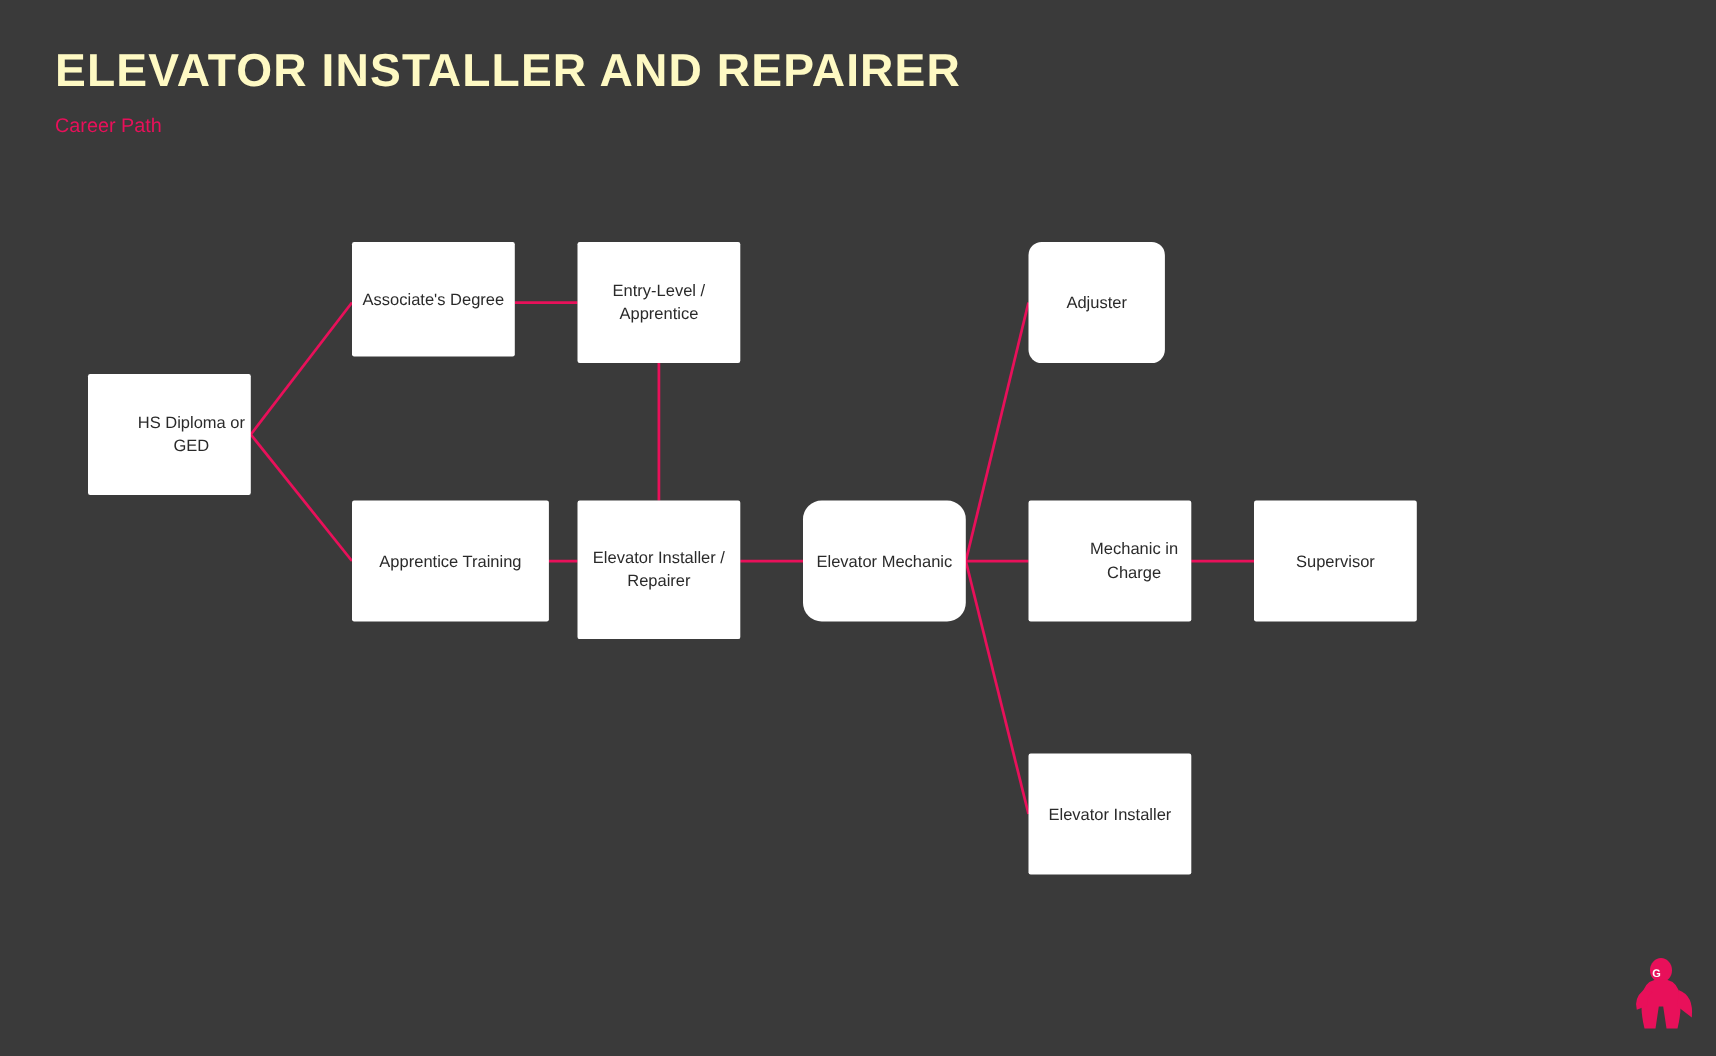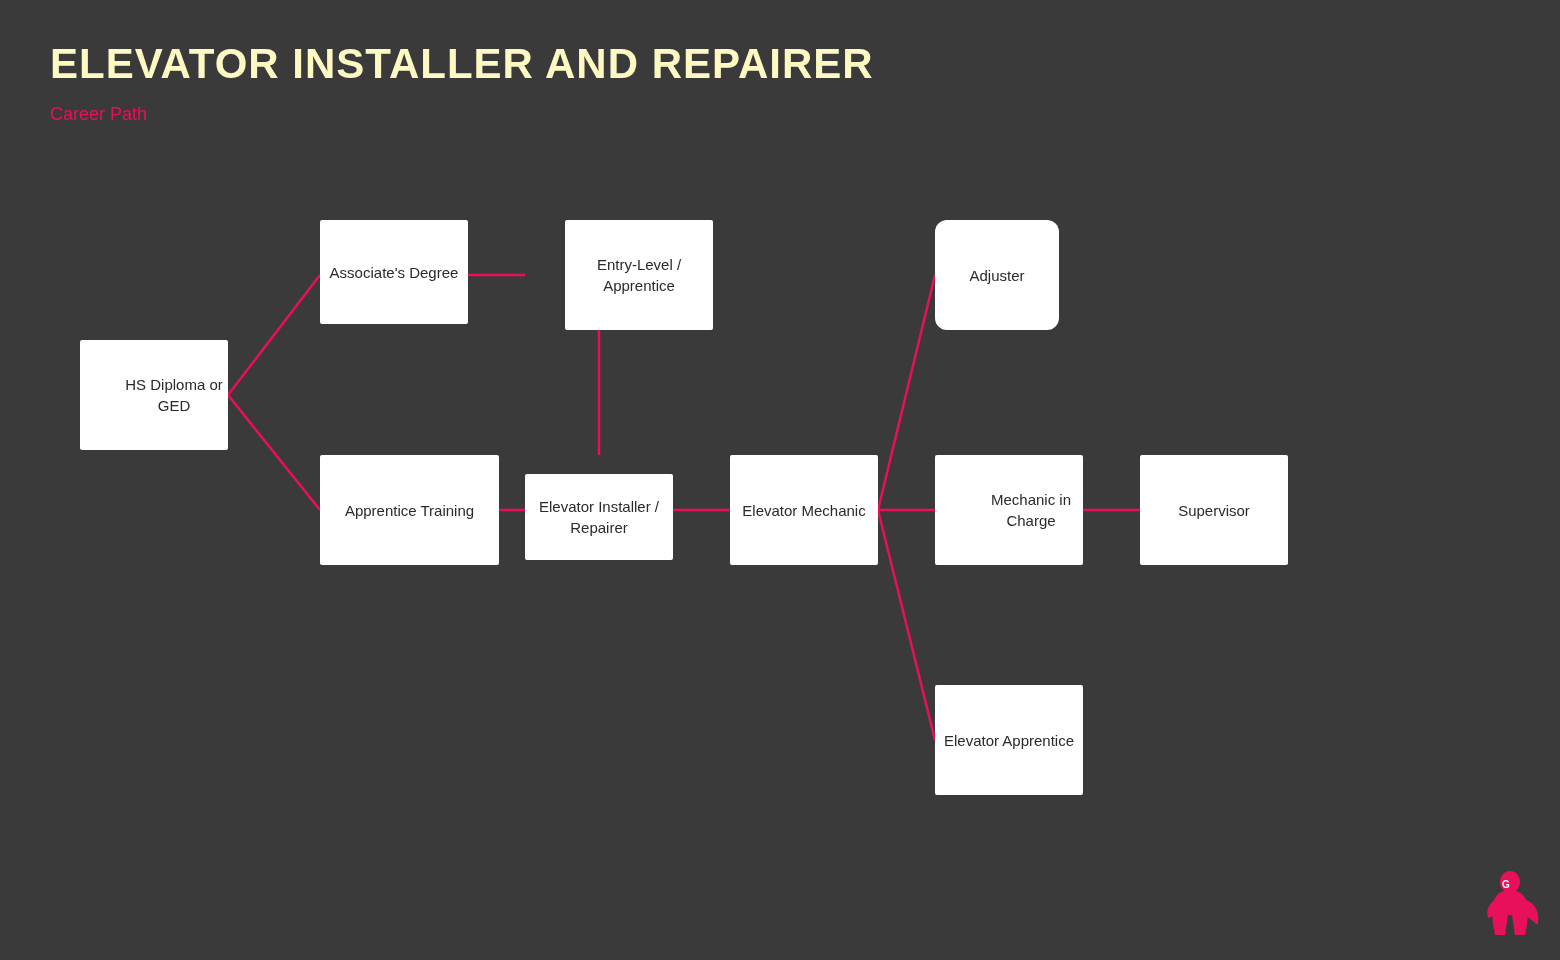--- a/index.html
+++ b/index.html
@@ -68,34 +68,33 @@
       width: 179px;
       height: 110px;
       left: 320px;
       top: 455px;
     }
     .node-entry-level {
       width: 148px;
       height: 110px;
       left: 525px;
       top: 220px;
-      margin-left: 40px;
     }
     .node-elevator-installer {
       width: 148px;
-      height: 86px;
+      height: 126px;
       left: 525px;
       top: 455px;
-      margin-top: 19px;
     }
     .node-elevator-mechanic {
       width: 148px;
       height: 110px;
       left: 730px;
       top: 455px;
+      border-radius: 17px;
     }
     .node-adjuster {
       width: 124px;
       height: 110px;
       left: 935px;
       top: 220px;
       border-radius: 12px;
     }
     .node-mechanic-charge {
       width: 148px;
@@ -191,21 +190,21 @@
 <div class="node node-mechanic-charge">
   <span>Mechanic in
 Charge</span>
 </div>
 
 <div class="node node-supervisor">
   <span>Supervisor</span>
 </div>
 
 <div class="node node-elevator-inspector">
-  <span>Elevator Apprentice</span>
+  <span>Elevator Installer</span>
 </div>
 
 <div class="logo" style="position:absolute;bottom:20px;right:20px;">
   <svg width="60" height="70" viewBox="0 0 60 70" xmlns="http://www.w3.org/2000/svg">
 
     <ellipse cx="30" cy="12" rx="10" ry="11" fill="#e8105a"></ellipse>
     <path d="M14 30 Q10 45 15 65 L25 65 L28 45 L32 45 L35 65 L45 65 Q50 45 46 30 Q42 20 30 20 Q18 20 14 30Z" fill="#e8105a"></path>
 
     <path d="M46 30 Q60 35 58 55 L45 45Z" fill="#e8105a"></path>
 

